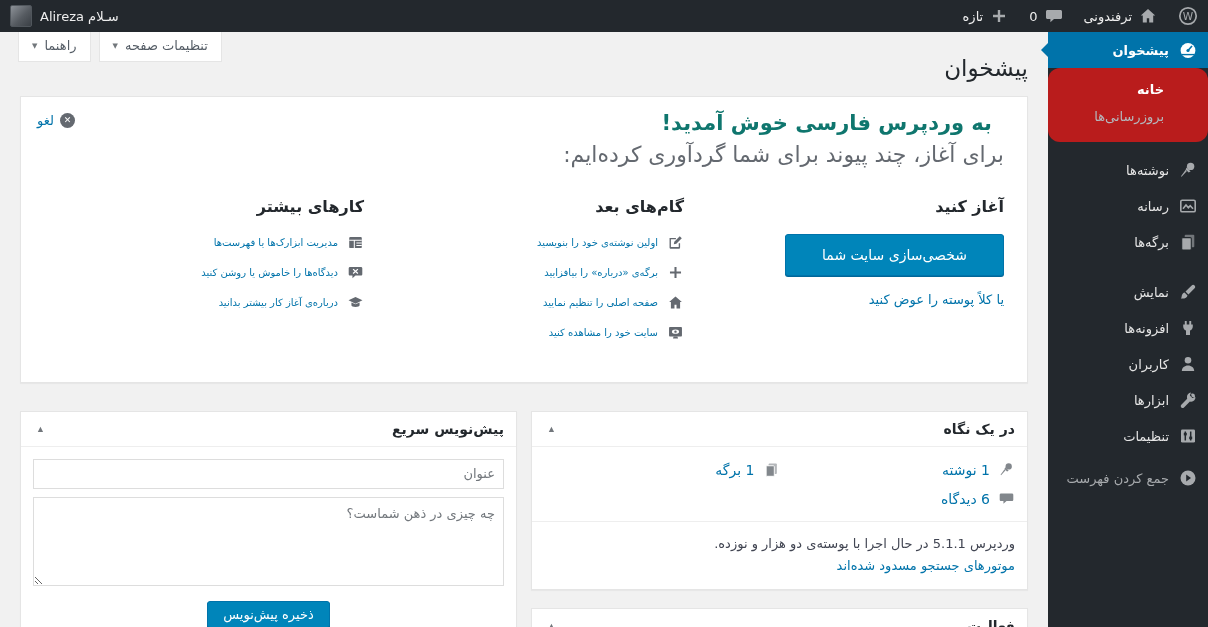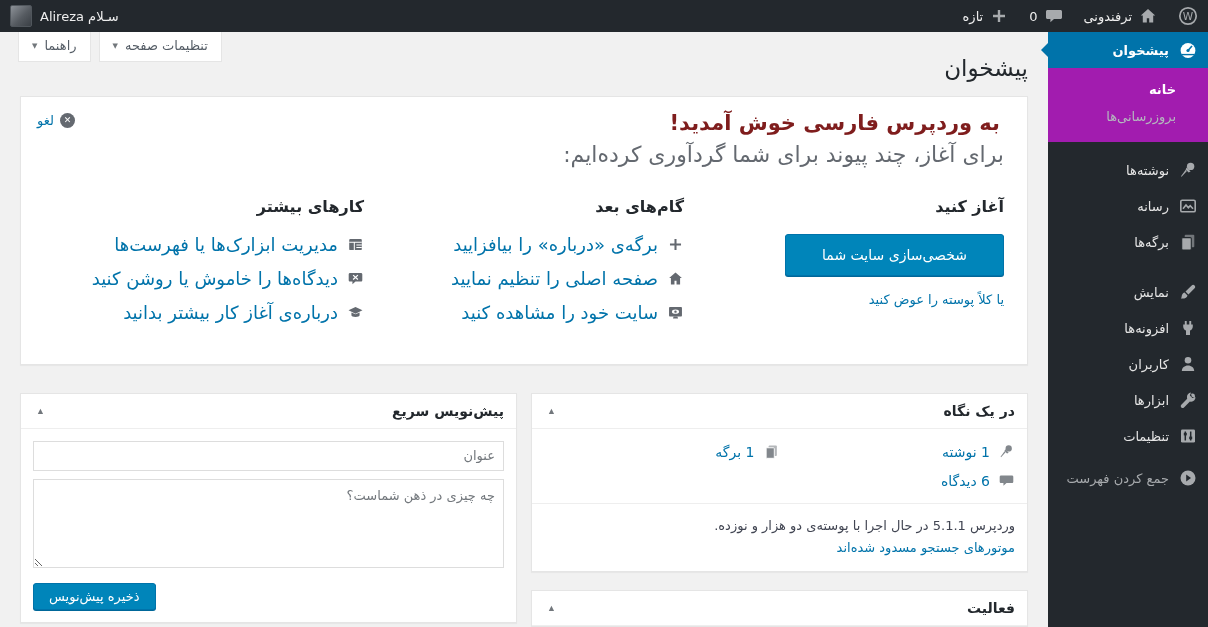--- a/index.html
+++ b/index.html
@@ -40,21 +40,21 @@
     padding: 8px 10px; font-size: 13px; color: #e5e5e5; cursor: pointer;
     position: relative;
   }
   .menu-item .icon { color: #a7aaad; }
   .menu-item.active { background: #0073aa; color: #fff; font-weight: bold; }
   .menu-item.active .icon { color: #fff; }
   .menu-item.active::after {
     content: ""; position: absolute; left: -15px; top: 50%; transform: translateY(-50%);
     border: 8px solid transparent; border-right-color: #0073aa;
   }
-  .submenu { background: #a21caf; padding: 8px 0 12px; }
+  .submenu { background: #b91c1c; padding: 8px 12px 12px; border-radius: 12px; }
   .submenu-item { padding: 6px 32px 6px 8px; font-size: 13px; color: #b4b9be; cursor: pointer; }
   .submenu-item.current { color: #fff; font-weight: bold; }
   .menu-gap { height: 14px; }
   .menu-top-gap { height: 10px; }
   .menu-item.collapse { color: #a7aaad; margin-top: 6px; font-weight: normal; }
 
   .icon { width: 20px; height: 20px; flex: none; display: inline-block; }
   .icon svg { width: 100%; height: 100%; display: block; }
   .icon16 { width: 17px; height: 17px; }
 
@@ -73,35 +73,35 @@
   
   .welcome-panel {
     position: relative; background: #fff; border: 1px solid #e5e5e5;
     box-shadow: 0 1px 1px rgba(0,0,0,.04); padding: 14px 23px 0; margin-bottom: 28px;
   }
   .dismiss-link { position: absolute; top: 16px; left: 16px; display: flex; align-items: center; gap: 6px; font-size: 13px; }
   .x-circle {
     width: 15px; height: 15px; border-radius: 50%; background: #646970; color: #fff;
     font-size: 9px; line-height: 15px; text-align: center; flex: none;
   }
-  .welcome-title { font-size: 21px; font-weight: bold; color: #7f1d1d; margin: 0 4px 7px; }
+  .welcome-title { font-size: 21px; font-weight: bold; color: #0f766e; margin: 0 12px 7px; }
   .welcome-sub { font-size: 22px; color: #646970; margin: 0 0 14px; }
   .welcome-cols { display: flex; padding-bottom: 28px; }
   .welcome-col { flex: 1; padding-top: 16px; }
   .col-heading { font-size: 16px; font-weight: 600; color: #23282d; margin-bottom: 18px; }
   .button-hero {
     background: #0085ba; border: 1px solid #0073aa; box-shadow: 0 1px 0 #006799;
     color: #fff; font-size: 14px; padding: 12px 36px; border-radius: 3px; cursor: pointer;
     font-family: inherit;
   }
   .theme-alt { margin-top: 16px; font-size: 13px; }
   .welcome-links { list-style: none; }
   .welcome-links li { display: flex; align-items: center; gap: 9px; margin-bottom: 13px; }
   .welcome-links .icon { color: #646970; }
-  .welcome-links a { font-size: 18px; }
+  .welcome-links a { font-size: 10px; }
 
   
   .widget-row { display: flex; gap: 14px; align-items: flex-start; }
   .widget-col { flex: 1; min-width: 0; }
   .panel { background: #fff; border: 1px solid #e5e5e5; box-shadow: 0 1px 1px rgba(0,0,0,.04); }
   .panel + .panel { margin-top: 18px; }
   .panel-header {
     display: flex; justify-content: space-between; align-items: center;
     padding: 9px 12px; border-bottom: 1px solid #eee; cursor: move;
   }
@@ -118,21 +118,21 @@
 
   .qd-title-input {
     width: 100%; border: 1px solid #ddd; padding: 6px 8px; font-size: 13px;
     font-family: inherit; color: #32373c; background: #fff; height: 30px;
   }
   .qd-textarea {
     width: 100%; border: 1px solid #ddd; padding: 8px; font-size: 13px;
     font-family: inherit; color: #32373c; height: 89px; resize: vertical; margin-top: 8px;
   }
   .qd-title-input::placeholder, .qd-textarea::placeholder { color: #72777c; opacity: 1; }
-  .qd-actions { margin-top: 12px; display: flex; justify-content: flex-end; }
+  .qd-actions { margin-top: 12px; display: flex; justify-content: center; }
   .button-primary {
     background: #0085ba; border: 1px solid #0073aa; box-shadow: 0 1px 0 #006799;
     color: #fff; font-size: 13px; padding: 5px 15px; border-radius: 3px; cursor: pointer;
     font-family: inherit;
   }
 </style>
 </head>
 <body>
 
 <div id="adminbar">
@@ -312,20 +312,29 @@
         <h3 class="col-heading">آغاز کنید</h3>
         <button class="button-hero">شخصی‌سازی سایت شما</button>
         <p class="theme-alt">
           <a>یا کلاً پوسته را عوض کنید</a>
         </p>
       </div>
 
       <div class="welcome-col">
         <h3 class="col-heading">گام‌های بعد</h3>
         <ul class="welcome-links">
+          <li>
+            <span class="icon16 icon">
+              <svg viewBox="0 0 20 20" fill="currentColor">
+                  <path d="M3 4.6h7.5v1.6H4.6v9.2h9.2V11H15.4v4.8c0 .9-.7 1.6-1.6 1.6H4.6c-.9 0-1.6-.7-1.6-1.6V4.6Z"></path>
+                  <path d="M8.6 9 15 2.6l2.4 2.4L11 11.4l-3 .6.6-3Z"></path>
+                </svg>
+            </span>
+            <a>اولین نوشته‌ی خود را بنویسید</a>
+          </li>
           <li>
             <span class="icon16 icon">
               <svg viewBox="0 0 20 20" fill="currentColor">
                   <path d="M8.8 3.5h2.4v5.3h5.3v2.4h-5.3v5.3H8.8v-5.3H3.5V8.8h5.3V3.5Z"></path>
                 </svg>
             </span>
             <a>برگه‌ی «درباره» را بیافزایید</a>
           </li>
           <li>
             <span class="icon16 icon">

